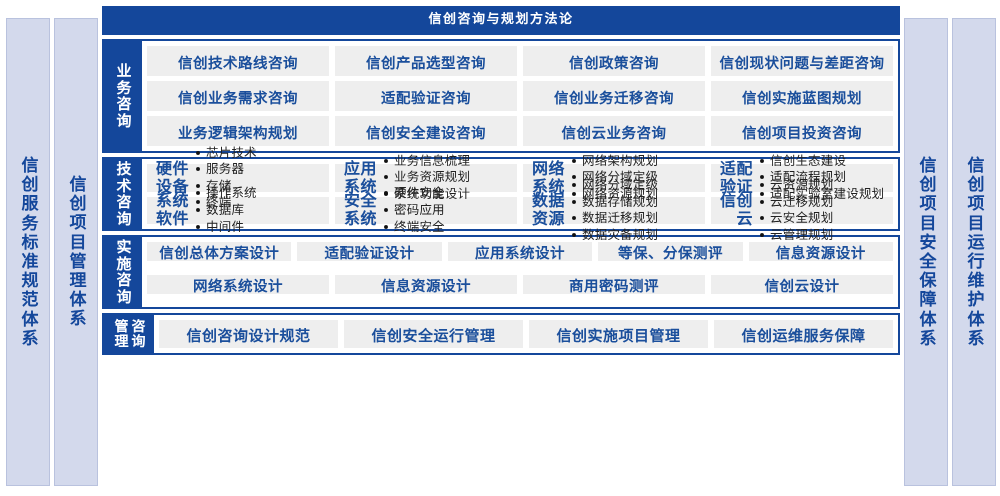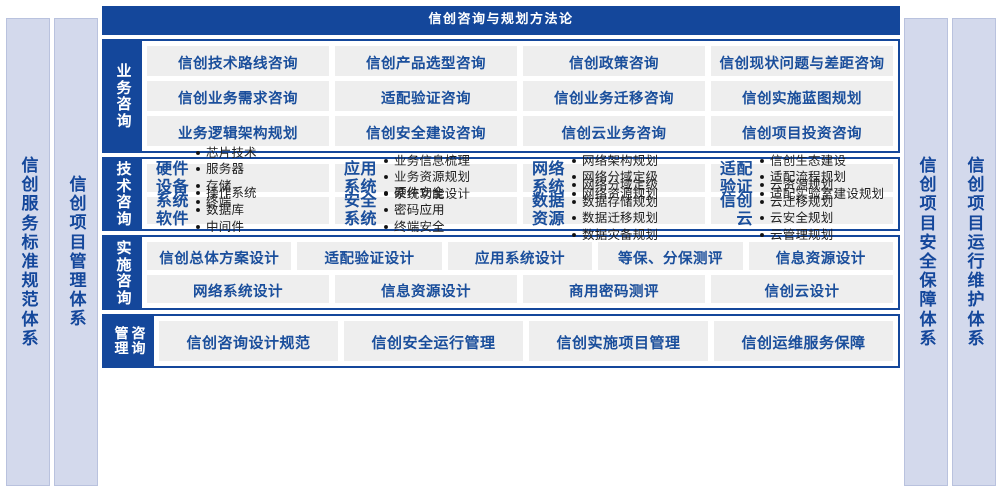--- a/index.html
+++ b/index.html
@@ -130,22 +130,22 @@
     display: flex;
     align-items: center;
     justify-content: center;
     text-align: center;
     letter-spacing: .5px;
     padding: 4px 2px;
     min-width: 0;
     white-space: nowrap;
   }
   #band-business .chip { height: 30px; }
-  #band-implement .chip { height: 28px; }
-  #band-manage .chip { height: 40px; font-size: 15px; }
+  #band-implement .chip { height: 19px; }
+  #band-manage .chip { height: 28px; font-size: 15px; }
 
   
   .card-row {
     display: flex;
     flex-direction: row;
     gap: 6px;
     flex: 1 1 0;
     min-height: 0;
   }
   .card {

